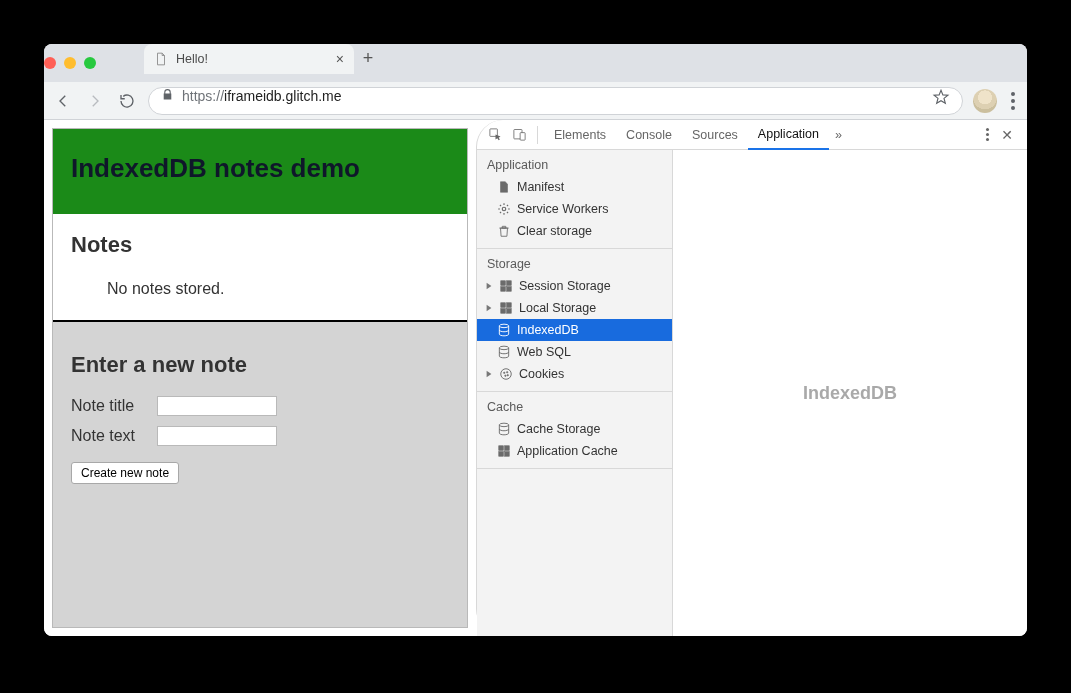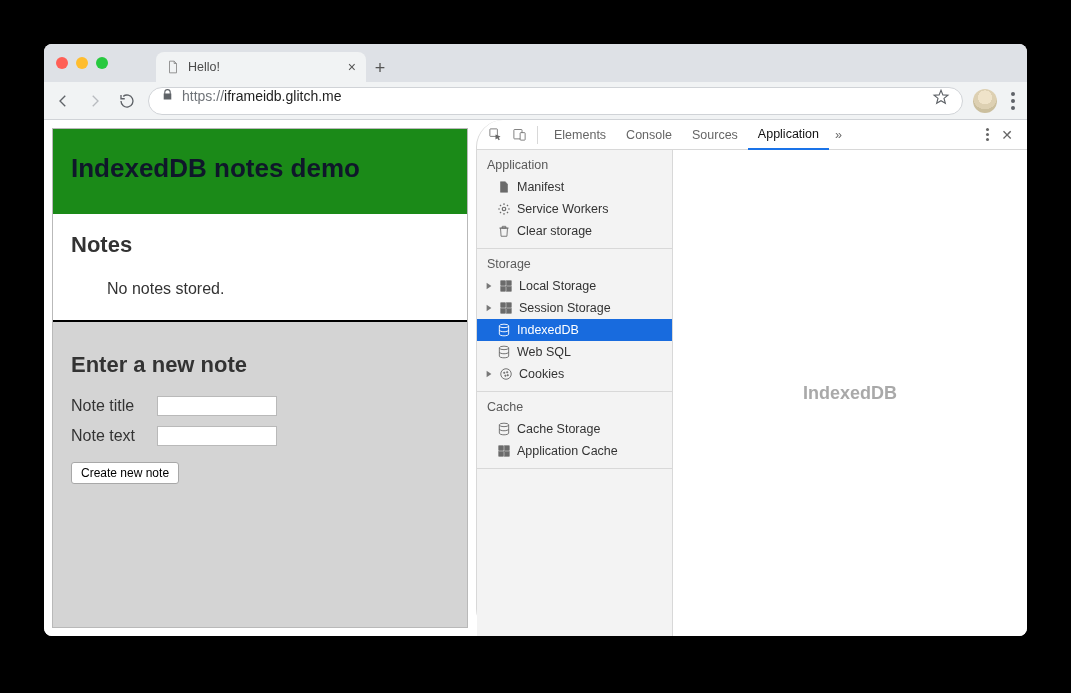--- a/index.html
+++ b/index.html
@@ -8,21 +8,21 @@
     --tabbar:#dee1e6; --addr-grey:#6f7378;
     --green:#1b8a18; --lightgrey:#d4d4d4;
     --dt-panel:#f3f3f3; --dt-border:#d8d8d8; --dt-text:#5a5a5a;
     --sel:#186bde;
   }
   *{box-sizing:border-box;}
   body{margin:0;background:#000;font-family:-apple-system,BlinkMacSystemFont,"Segoe UI",Helvetica,Arial,sans-serif;color:#333;}
   .stage{width:1071px;height:693px;position:relative;padding:44px;}
   .win{width:983px;height:592px;background:#fff;border-radius:8px;overflow:hidden;display:flex;flex-direction:column;box-shadow:0 18px 50px rgba(0,0,0,.6);}
   
-  .tabstrip{height:38px;background:var(--tabbar);display:flex;align-items:flex-end;padding-left:12px;flex:0 0 auto;}
+  .tabstrip{height:38px;background:var(--tabbar);display:flex;padding-left:0;flex:0 0 auto;}
   .traffic{display:flex;gap:8px;align-self:center;margin-right:48px;}
   .dot{width:12px;height:12px;border-radius:50%;}
   .tab{height:30px;width:210px;background:var(--chrome-grey);border-radius:8px 8px 0 0;display:flex;align-items:center;padding:0 10px;font-size:12.5px;color:#4b4b4b;gap:8px;}
   .tab .favicon{width:14px;height:14px;fill:#777;flex:0 0 auto;}
   .tab-title{flex:1;white-space:nowrap;overflow:hidden;}
   .tab-x{font-size:14px;color:#555;font-weight:300;}
   .newtab{width:28px;height:28px;display:flex;align-items:center;justify-content:center;color:#555;font-size:18px;font-weight:300;}
   
   .toolbar{height:38px;background:var(--chrome-grey);display:flex;align-items:center;padding:0 8px;gap:10px;border-bottom:1px solid var(--chrome-border);flex:0 0 auto;}
   .navbtn{width:22px;height:22px;display:flex;align-items:center;justify-content:center;color:#5f6368;}
@@ -216,35 +216,35 @@
                     <svg viewBox="0 0 10 10">
                       <path d="M2 1l6 4-6 4z"></path>
                     </svg>
                   </span>
                 <svg class="ic" viewBox="0 0 24 24">
                     <rect x="3" y="3" width="8" height="8"></rect>
                     <rect x="13" y="3" width="8" height="8"></rect>
                     <rect x="3" y="13" width="8" height="8"></rect>
                     <rect x="13" y="13" width="8" height="8"></rect>
                   </svg>
-                <span>Local Storage</span>
+                <span>Session Storage</span>
               </div>
               <div class="item sub">
                 <span class="tri">
                     <svg viewBox="0 0 10 10">
                       <path d="M2 1l6 4-6 4z"></path>
                     </svg>
                   </span>
                 <svg class="ic" viewBox="0 0 24 24">
                     <rect x="3" y="3" width="8" height="8"></rect>
                     <rect x="13" y="3" width="8" height="8"></rect>
                     <rect x="3" y="13" width="8" height="8"></rect>
                     <rect x="13" y="13" width="8" height="8"></rect>
                   </svg>
-                <span>Session Storage</span>
+                <span>Local Storage</span>
               </div>
               <div class="item sub selected">
                 <svg class="ic" viewBox="0 0 24 24">
                     <ellipse cx="12" cy="5" rx="8" ry="3" fill="none" stroke-width="1.6"></ellipse>
                     <path d="M4 5v7c0 1.7 3.6 3 8 3s8-1.3 8-3V5M4 12v7c0 1.7 3.6 3 8 3s8-1.3 8-3v-7" fill="none" stroke-width="1.6"></path>
                   </svg>
                 <span>IndexedDB</span>
               </div>
               <div class="item sub">
                 <svg class="ic" viewBox="0 0 24 24">

